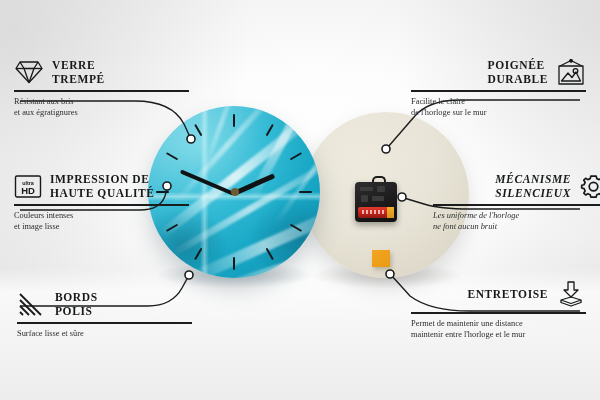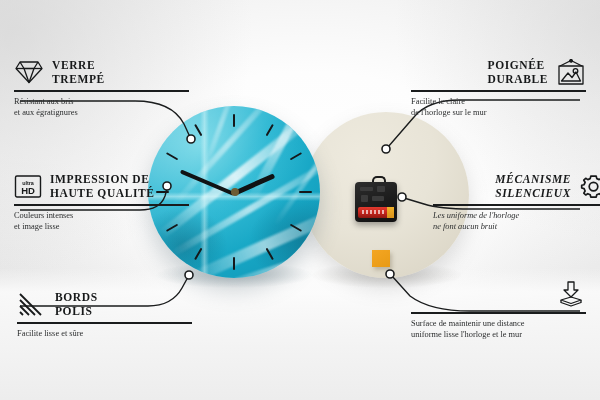--- a/index.html
+++ b/index.html
@@ -394,21 +394,21 @@
           <path d="M3,21 L6,24"></path>
         </g>
       </svg>
       <div class="titles">
         <div>BORDS</div>
         <div>POLIS</div>
       </div>
     </div>
     <div class="rule"></div>
     <div class="desc">
-      <div>Facilite lisse et sûre</div>
+      <div>Surface lisse et sûre</div>
     </div>
   </div>
 
   <div class="feature right" id="f-poignee">
     <div class="head">
       <div class="titles">
         <div>POIGNÉE</div>
         <div>DURABLE</div>
       </div>
       <svg class="icon" width="30" height="27" viewBox="0 0 30 27">
@@ -444,29 +444,30 @@
     <div class="rule"></div>
     <div class="desc">
       <div>Les uniforme de l'horloge</div>
       <div>ne font aucun bruit</div>
     </div>
   </div>
 
   <div class="feature right" id="f-entretoise">
     <div class="head">
       <div class="titles">
+        <div>ENTRETOISE</div>
       </div>
       <svg class="icon" width="30" height="28" viewBox="0 0 30 28">
         <g fill="none" stroke="#17191a" stroke-width="1.3" stroke-linejoin="round">
           <path d="M12,2 L18,2 L18,10 L22,10 L15,17 L8,10 L12,10 Z"></path>
           <path d="M15,17 L25,20 L15,23.5 L5,20 Z"></path>
           <path d="M5,20 L5,22.5 L15,26 L25,22.5 L25,20"></path>
         </g>
       </svg>
     </div>
     <div class="rule"></div>
     <div class="desc">
-      <div>Surface de maintenir une distance</div>
-      <div>uniforme lisse l'horloge et le mur</div>
+      <div>Permet de maintenir une distance</div>
+      <div>maintenir entre l'horloge et le mur</div>
     </div>
   </div>
 
 </div>
 
 </body></html>

